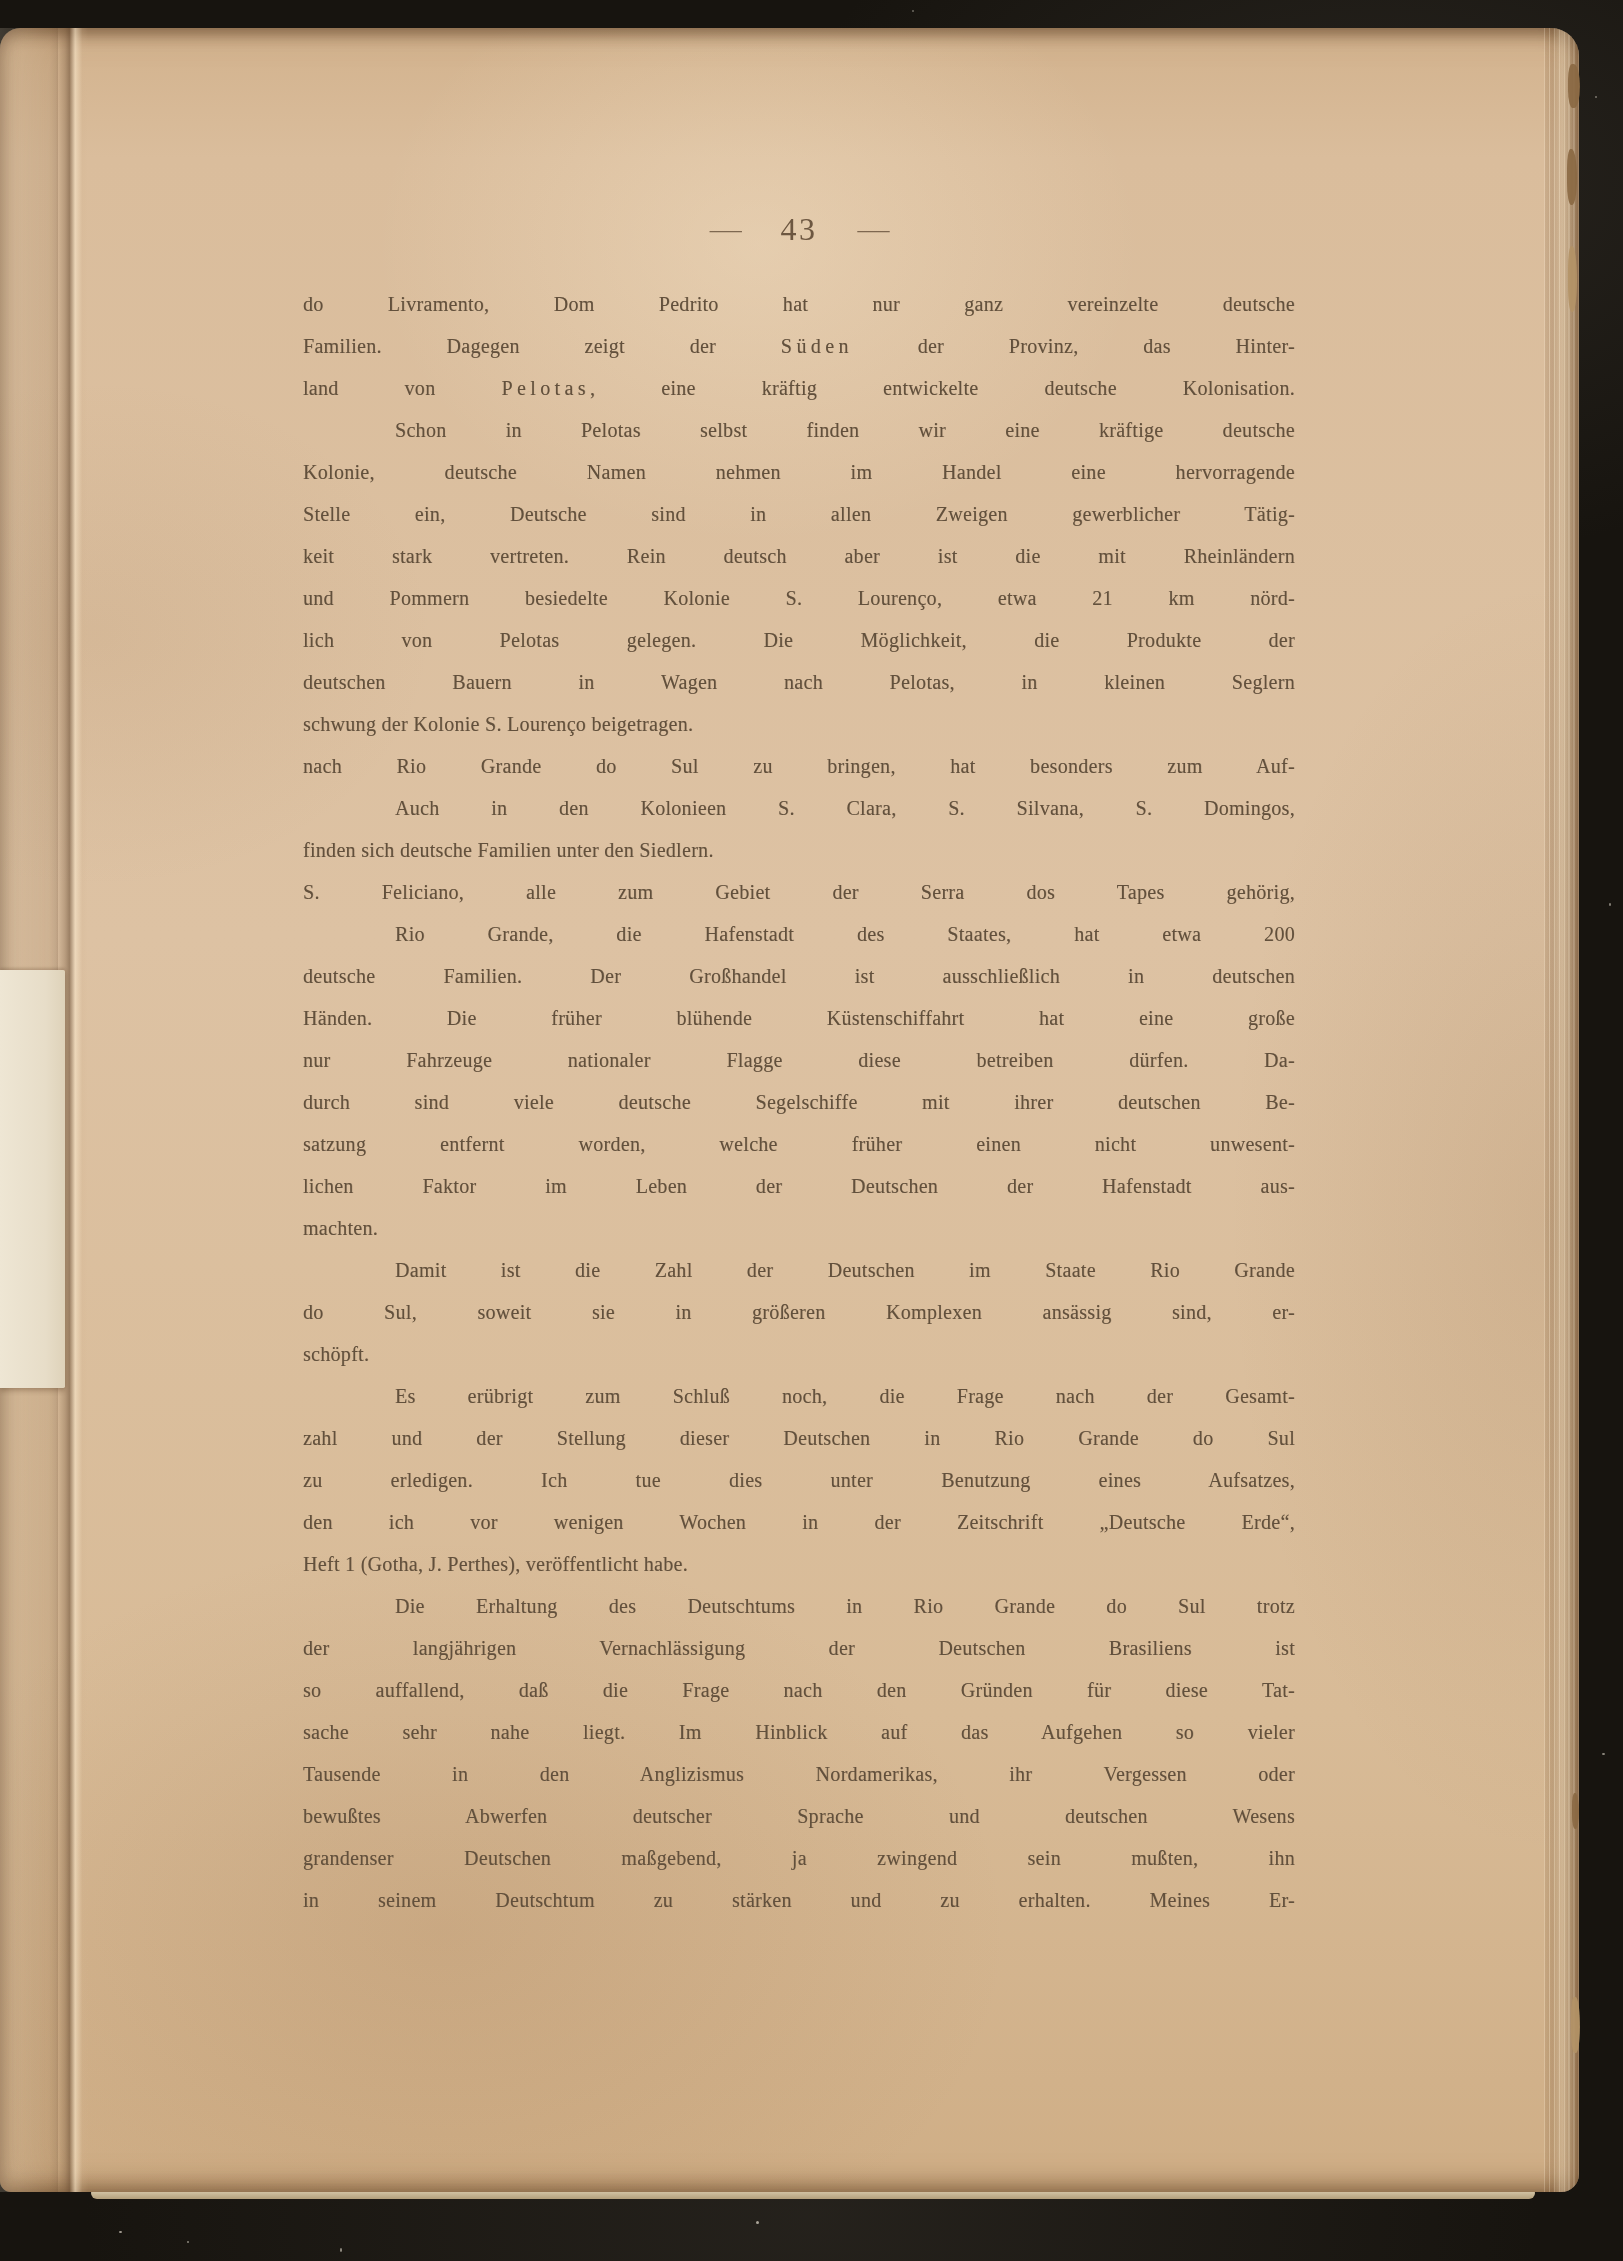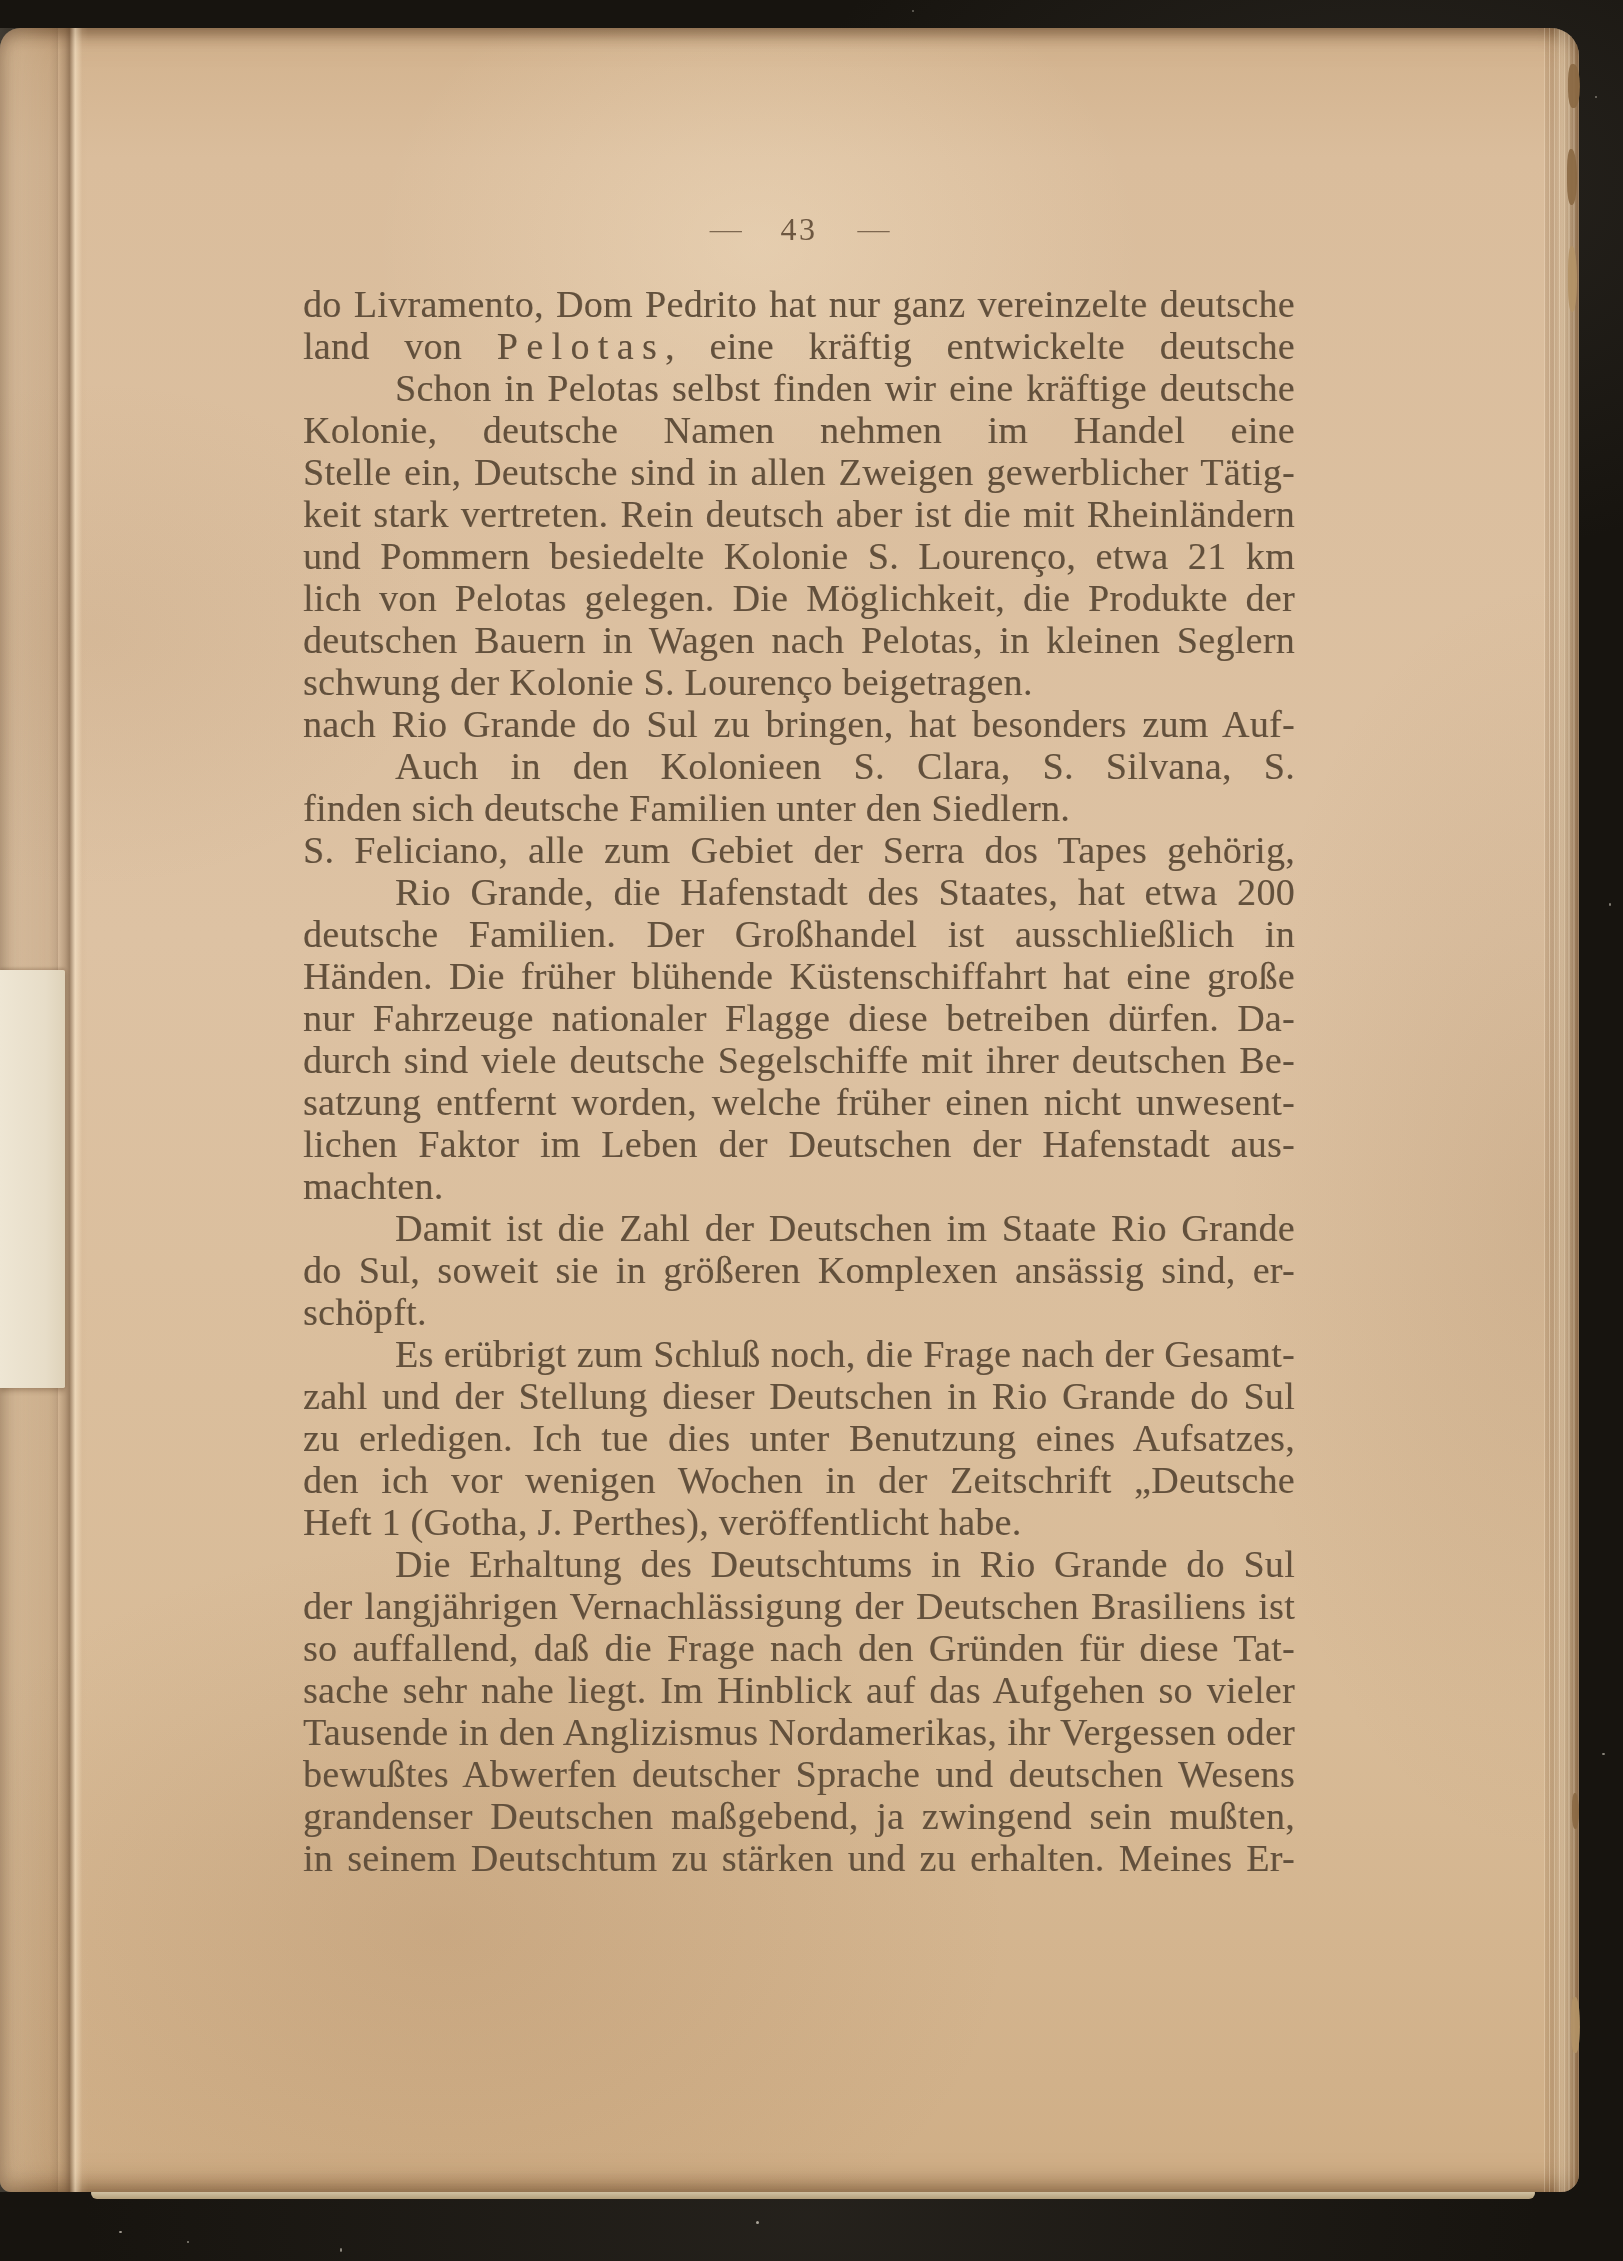--- a/index.html
+++ b/index.html
@@ -54,21 +54,21 @@
   .chip{position:absolute;background:#8a6842;border-radius:40% 60% 55% 45%;opacity:.9;}
   .chip.light{background:#b29266;}
 
   .pagenum-row{position:absolute;left:303px;top:180px;width:992px;height:42px;
     display:flex;align-items:center;justify-content:center;gap:40px;
     color:#6d5741;font-size:32px;}
   .pagenum-row .dash{letter-spacing:-1.2px;opacity:.85;transform:scaleY(.8);}
   .pagenum-row .num{letter-spacing:2.4px;}
 
   .textblock{position:absolute;left:303px;top:255px;width:992px;color:#62503c;
-    font-size:38px;line-height:42px;letter-spacing:0.3px;}
+    font-size:20px;line-height:42px;letter-spacing:0.3px;}
   .line{height:42px;overflow:hidden;white-space:normal;
     text-align:justify;text-align-last:justify;
     text-shadow:0.4px 0.4px 0 rgba(98,80,60,.35);}
   .line.last{text-align-last:left;}
   .line.indent{text-indent:92px;}
   .sp{letter-spacing:.22em;}
 </style>
 </head>
 <body>
 
@@ -83,20 +83,21 @@
     <div class="fore-edge"></div>
 
     <div class="pagenum-row">
       <span class="dash">—</span>
       <span class="num">43</span>
       <span class="dash">—</span>
     </div>
 
     <div class="textblock" id="textblock">
         <div class="line">do Livramento, Dom Pedrito hat nur ganz vereinzelte deutsche</div>
+        <div class="line">Familien.  Dagegen zeigt der <span class="sp">Süden</span> der Provinz, das Hinter-</div>
         <div class="line">land von <span class="sp">Pelotas</span>, eine kräftig entwickelte deutsche Kolonisation.</div>
         <div class="line indent">Schon in Pelotas selbst finden wir eine kräftige deutsche</div>
         <div class="line">Kolonie, deutsche Namen nehmen im Handel eine hervorragende</div>
         <div class="line">Stelle ein, Deutsche sind in allen Zweigen gewerblicher Tätig-</div>
         <div class="line">keit stark vertreten.  Rein deutsch aber ist die mit Rheinländern</div>
         <div class="line">und Pommern besiedelte Kolonie S. Lourenço, etwa 21 km nörd-</div>
         <div class="line">lich von Pelotas gelegen.  Die Möglichkeit, die Produkte der</div>
         <div class="line">deutschen Bauern in Wagen nach Pelotas, in kleinen Seglern</div>
         <div class="line last">schwung der Kolonie S. Lourenço beigetragen.</div>
         <div class="line">nach Rio Grande do Sul zu bringen, hat besonders zum Auf-</div>

